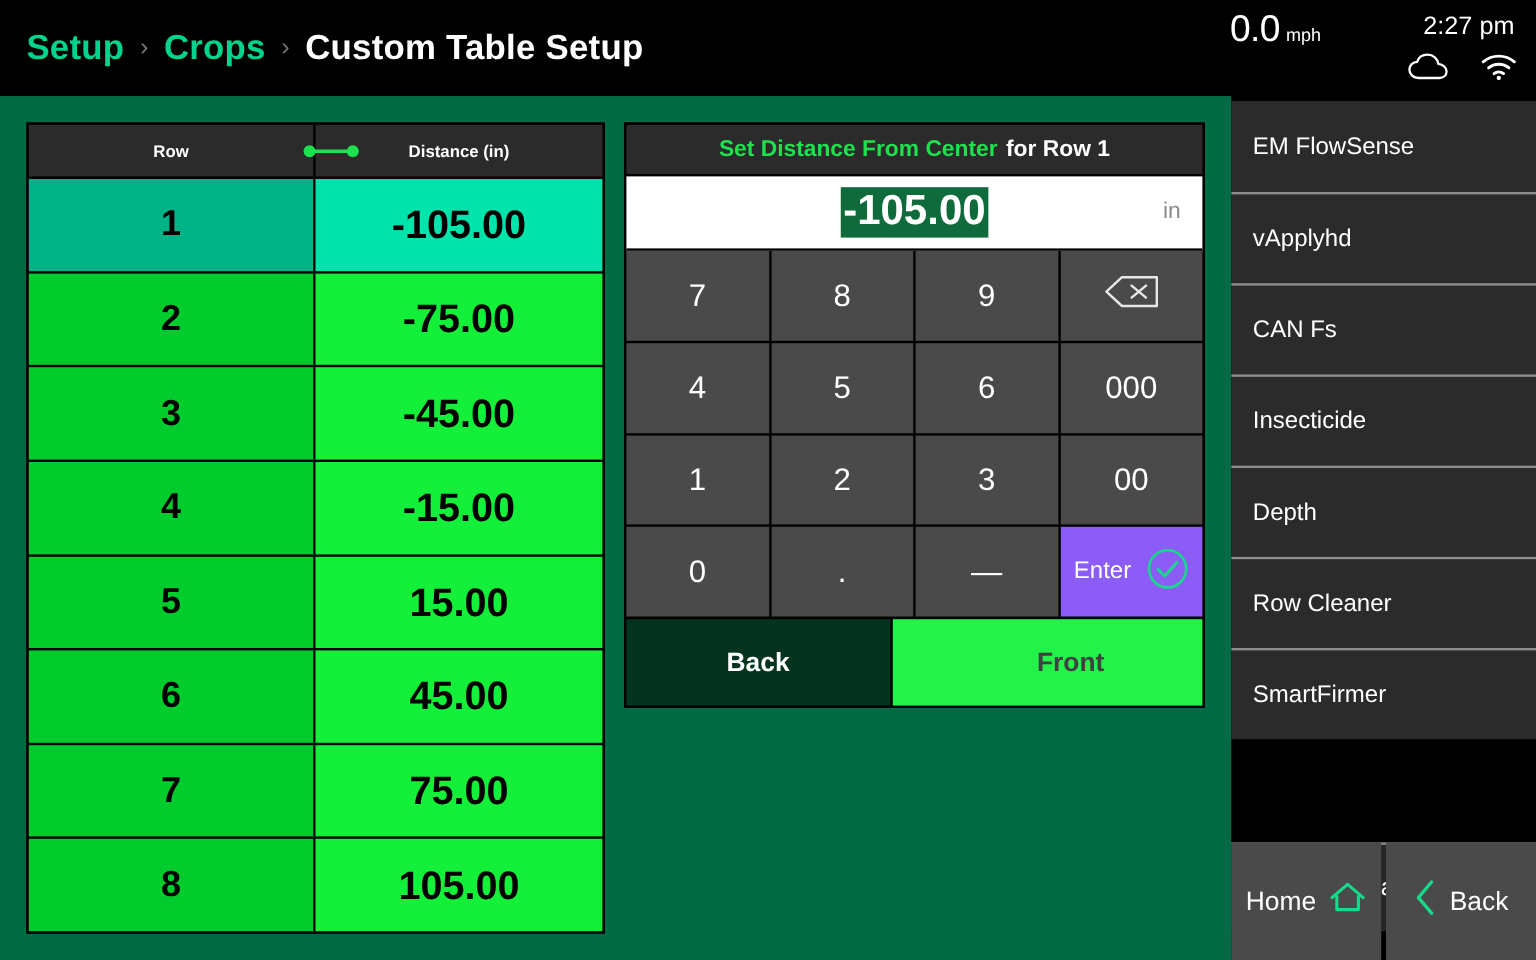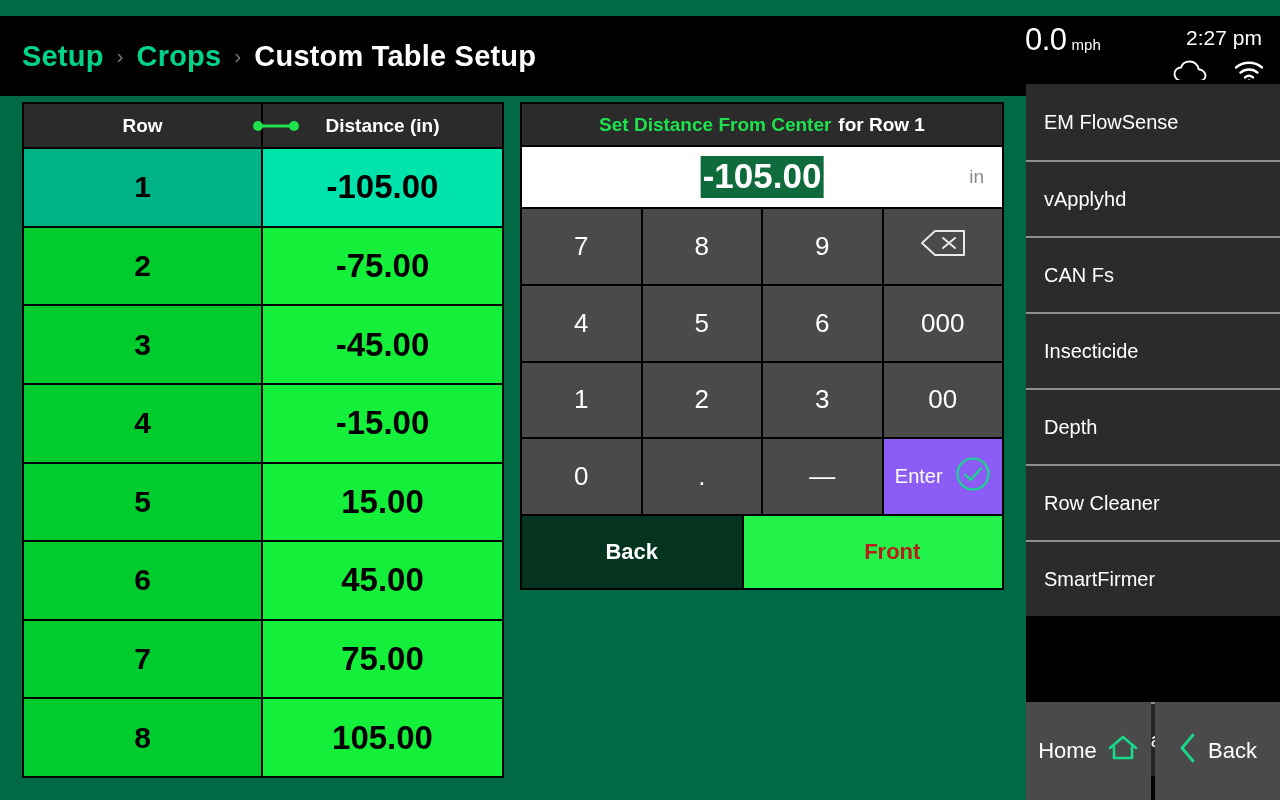--- a/index.html
+++ b/index.html
@@ -6,21 +6,21 @@
   html,body { width:1280px; height:800px; overflow:hidden; }
   body {
     background:#026945;
     font-family:"Liberation Sans", sans-serif;
     color:#fff;
     position:relative;
   }
 
   
   #topbar {
-    position:absolute; left:0; top:16px; width:1280px; height:80px;
+    position:absolute; left:0; top:0; width:1280px; height:80px;
     background:#000;
   }
   #breadcrumb {
     position:absolute; left:22px; top:0; height:80px;
     display:flex; align-items:center; gap:13px;
   }
   .crumb {
     font-size:29px; font-weight:700; letter-spacing:0.2px;
   }
   .crumb.link { color:#00D48A; }
@@ -53,21 +53,21 @@
     background:#000;
   }
   #table-head {
     height:45px; flex:none;
     background:#2b2b2b;
     display:flex; position:relative;
     border-bottom:2px solid #000;
   }
   .head-cell {
     display:flex; align-items:center; justify-content:center;
-    font-size:19px; font-weight:700; color:#fff;
+    font-size:14px; font-weight:700; color:#fff;
   }
   .head-cell.c-row { width:239px; border-right:2px solid #000; }
   .head-cell.c-dist { flex:1; }
   #span-icon {
     position:absolute; left:228px; top:50%;
     transform:translateY(-50%);
     width:48px; height:14px;
     pointer-events:none;
   }
   #table-body { flex:1; display:flex; flex-direction:column; }
@@ -138,21 +138,21 @@
   #fb-row {
     height:74px; flex:none;
     display:flex; gap:2px; background:#000;
     border-top:2px solid #000;
   }
   .fb-btn {
     flex:1; display:flex; align-items:center; justify-content:center;
     font-size:22px; font-weight:700;
   }
   .fb-btn.back { background:#04331f; color:#fff; }
-  .fb-btn.front { background:#22f249; color:#b91c1c;padding-left:39px; }
+  .fb-btn.front { background:#22f249; color:#404040;padding-left:39px; }
 
   
   #sidebar {
     position:absolute; left:1026px; top:80px;
     width:254px; height:720px;
     background:#000;
   }
   #sidebar-list {
     position:absolute; left:0; top:4px; width:254px; height:536px;
     overflow:hidden;

